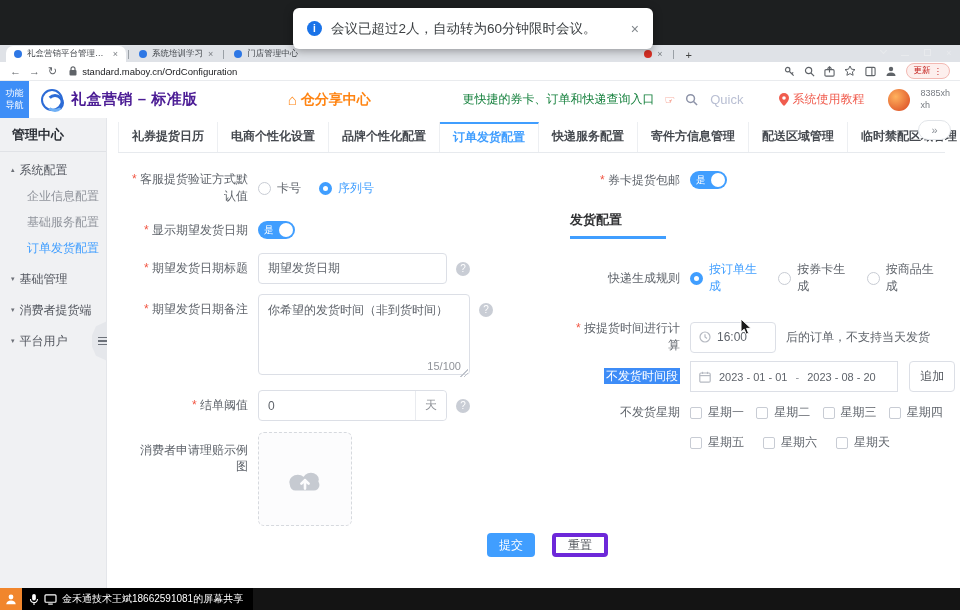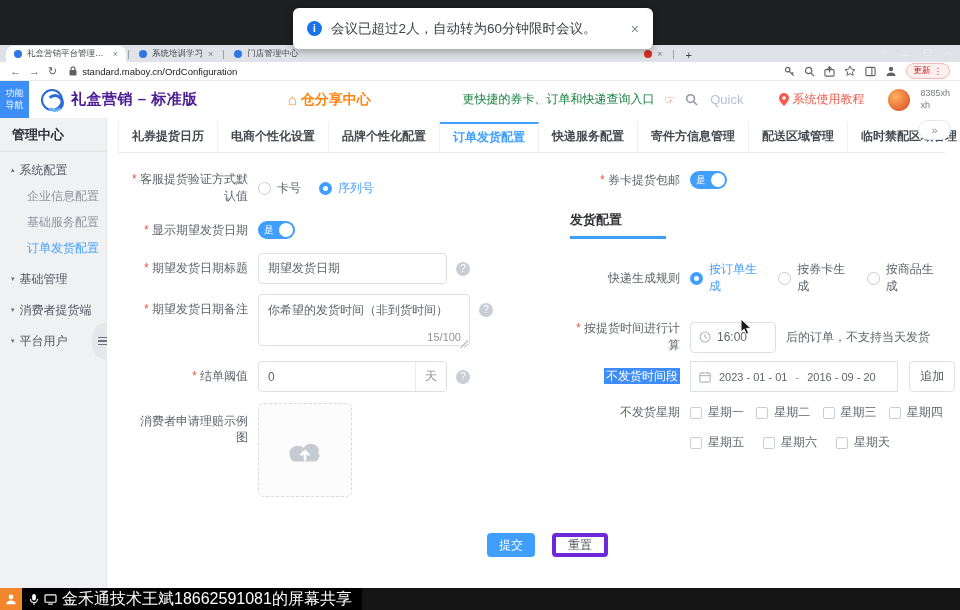--- a/index.html
+++ b/index.html
@@ -80,21 +80,21 @@
   .optlab { font-size:12px; color:#5f646b; margin:0 18px 0 6px; }
   .optlab.sel { color:#409eff; }
   .switch { width:37px; height:18px; border-radius:9px; background:#409eff; position:relative; flex:none; }
   .switch .ontext { position:absolute; left:6px; top:2.5px; color:#fff; font-size:9.5px; }
   .switch .knob { position:absolute; right:2px; top:2px; width:14px; height:14px; border-radius:50%; background:#fff; }
   .inp { width:212px; height:31px; border:1px solid #dcdfe6; border-radius:4px; font-size:12px; color:#5f646b; padding:0 9px; font-family:inherit; }
   .inpwrap { position:relative; width:212px; }
   .inpwrap .inp { width:100%; padding-right:36px; }
   .suffix { position:absolute; right:1px; top:1px; bottom:1px; width:31px; border-left:1px solid #e9ebef; display:flex; align-items:center; justify-content:center; font-size:12px; color:#909399; background:#fff; border-radius:0 4px 4px 0; }
   .tawrap { position:relative; width:212px; }
-  .ta { width:212px; height:52px; border:1px solid #dcdfe6; border-radius:4px; font-size:12px; color:#5f646b; padding:7px 9px; resize:none; font-family:inherit; line-height:1.4; }
+  .ta { width:212px; height:81px; border:1px solid #dcdfe6; border-radius:4px; font-size:12px; color:#5f646b; padding:7px 9px; resize:none; font-family:inherit; line-height:1.4; }
   .counter { position:absolute; right:9px; bottom:7px; font-size:11px; color:#909399; background:#fff; }
   .resz { position:absolute; right:2px; bottom:2px; width:8px; height:8px; background:linear-gradient(135deg, transparent 50%, #c0c4cc 50%, #c0c4cc 58%, transparent 58%, transparent 72%, #c0c4cc 72%, #c0c4cc 80%, transparent 80%); }
   .help { width:14px; height:14px; border-radius:50%; background:#c9cdd5; color:#fff; font-size:10px; text-align:center; line-height:14px; margin-left:9px; flex:none; }
   .upload { width:94px; height:94px; border:1px dashed #d6d9de; border-radius:6px; background:#fcfcfd; display:flex; align-items:center; justify-content:center; }
 
   .sectionhdr { font-size:13px; font-weight:bold; color:#303133; }
   .sectionbar { width:96px; height:3px; background:#409eff; margin-top:7px; }
   .timeinp { width:86px; height:31px; border:1px solid #dcdfe6; border-radius:4px; display:flex; align-items:center; gap:6px; padding:0 8px; font-size:12px; color:#5f646b; }
   .aftertext { font-size:12px; color:#5f646b; margin-left:10px; }
   .hilite { background:#3d8cf7; color:#fff; padding:1px 2px; }
@@ -113,21 +113,21 @@
   
   .toast { position:absolute; left:293px; top:8px; width:360px; height:41px; background:#fff; border-radius:6px; box-shadow:0 2px 10px rgba(0,0,0,.35); display:flex; align-items:center; padding:0 14px; gap:9px; z-index:50; }
   .toast .info { width:15px; height:15px; border-radius:50%; background:#1a73e8; color:#fff; font-size:10px; font-weight:bold; text-align:center; line-height:15px; flex:none; }
   .toast .msg { font-size:13.5px; color:#3c4043; white-space:nowrap; }
   .toast .tclose { margin-left:auto; color:#80868b; font-size:14px; }
 
   
   .sharebar { position:absolute; left:0; right:0; bottom:0; height:22px; background:#141414; display:flex; align-items:center; }
   .sharebar .personbox { width:22px; height:22px; background:#f1862c; display:flex; align-items:center; justify-content:center; flex:none; }
   .sharelabel { height:22px; background:#000; display:flex; align-items:center; gap:5px; padding:0 10px 0 7px; }
-  .sharelabel .txt { color:#fff; font-size:16px; white-space:nowrap; }
+  .sharelabel .txt { color:#fff; font-size:10px; white-space:nowrap; }
 
   .cursor { position:absolute; left:740px; top:318px; z-index:60; }
 </style>
 </head>
 <body>
 
 <div class="screen">
 
   <div class="toast">
     <span class="info">i</span>
@@ -384,21 +384,21 @@
             <span class="flabel rw"><span class="hilite">不发货时间段</span></span>
             <span class="dateinp">
               <svg width="12" height="12" viewBox="0 0 12 12">
                   <rect x="0.8" y="2" width="10.4" height="9.2" rx="1.2" fill="none" stroke="#b6bac2" stroke-width="1.2"></rect>
                   <line x1="0.8" y1="4.6" x2="11.2" y2="4.6" stroke="#b6bac2" stroke-width="1.2"></line>
                   <line x1="3.5" y1="0.8" x2="3.5" y2="3" stroke="#b6bac2" stroke-width="1.2"></line>
                   <line x1="8.5" y1="0.8" x2="8.5" y2="3" stroke="#b6bac2" stroke-width="1.2"></line>
                 </svg>
               <span>2023 - 01 - 01</span>
               <span class="dsep">-</span>
-              <span>2016 - 09 - 20</span>
+              <span>2023 - 08 - 20</span>
             </span>
             <span class="appendbtn">追加</span>
           </div>
           <div class="frow" style="margin-bottom:13px;">
             <span class="flabel rw">不发货星期</span>
             <span class="wkitem">
                 <span class="cb"></span>
                 <span class="cblab">星期一</span>
               </span>
             <span class="wkitem">

